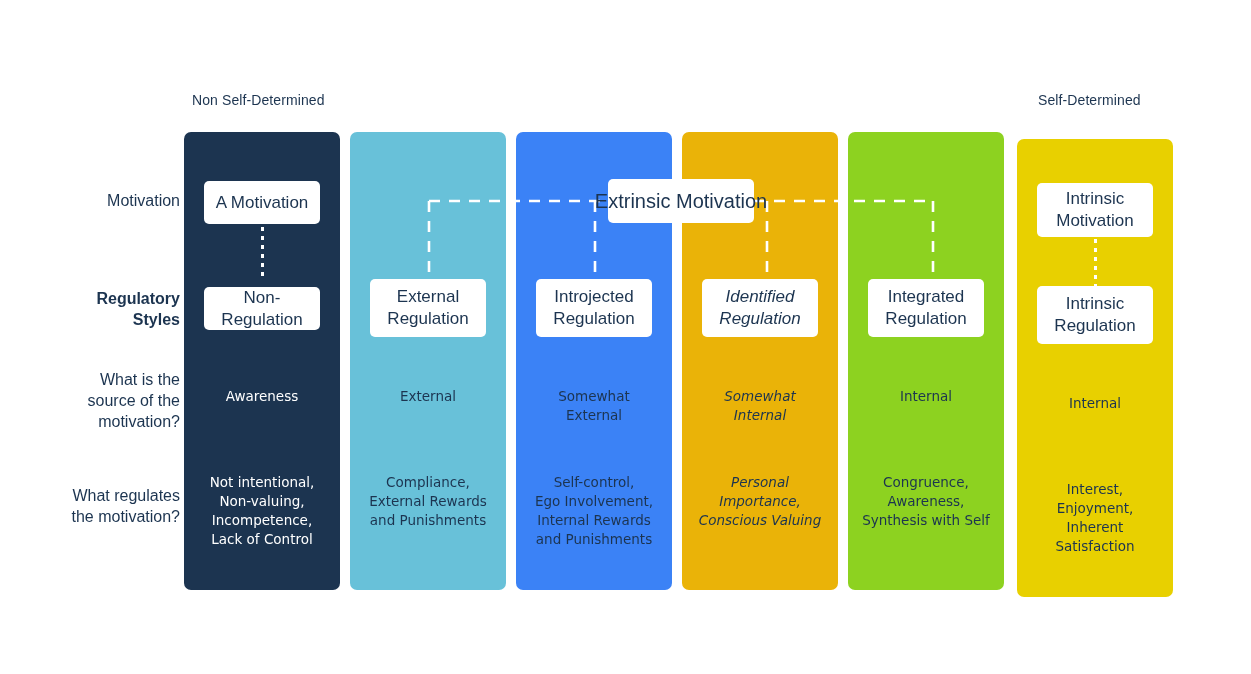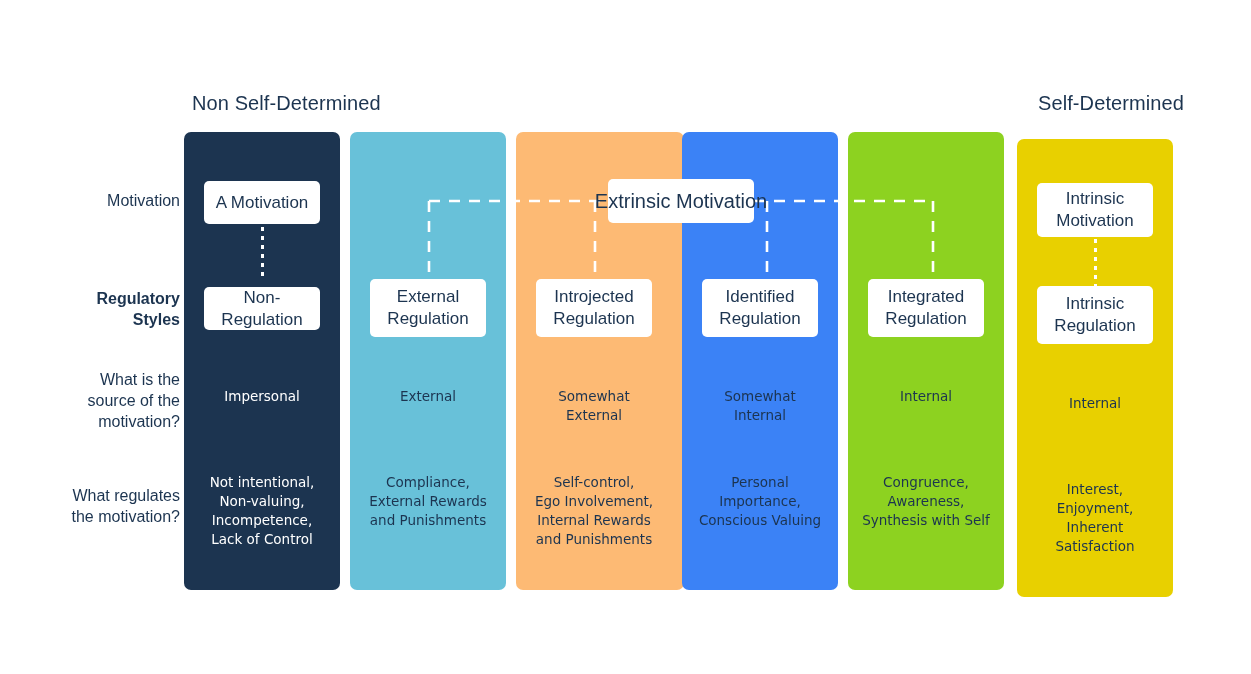--- a/index.html
+++ b/index.html
@@ -10,21 +10,21 @@
     color:#1c3450;
     overflow:hidden;
     position:relative;
   }
   #stage{position:absolute;left:0;top:0;width:1251px;height:674px;}
 
   
   .axis-label{
     position:absolute;
     font-family:"Liberation Sans", sans-serif;
-    font-size:20px;
+    font-size:14px;
     color:#1c3450;
     letter-spacing:.1px;
     white-space:nowrap;
   }
   #axis-left{left:192px;top:92px;}
   #axis-right{left:1038px;top:92px;}
 
   
   .row-label{
     position:absolute;
@@ -126,48 +126,48 @@
 motivation?</div>
   <div class="row-label" id="row-label-regulates">What regulates
 the motivation?</div>
 
   <div id="columns">
 
     <div class="column c0" style="background: rgb(28, 52, 80);">
       <div class="card motivation">A Motivation</div>
       <div class="dotted-connector"></div>
       <div class="card regulatory one-line">Non-Regulation</div>
-      <div class="cell source">Impersonal</div>
+      <div class="cell source">Awareness</div>
       <div class="cell regulates">Not intentional,
 Non-valuing,
 Incompetence,
 Lack of Control</div>
     </div>
 
     <div class="column c1" style="background: rgb(104, 193, 217);">
       <div class="card regulatory">External
 Regulation</div>
       <div class="cell source">External</div>
       <div class="cell regulates">Compliance,
 External Rewards
 and Punishments</div>
     </div>
 
-    <div class="column c2" style="background: #fdba74; padding-left: 12px;">
+    <div class="column c2" style="background: #3b82f6;">
       <div class="card regulatory">Introjected
 Regulation</div>
       <div class="cell source">Somewhat
 External</div>
       <div class="cell regulates">Self-control,
 Ego Involvement,
 Internal Rewards
 and Punishments</div>
     </div>
 
-    <div class="column c3" style="background: #3b82f6;">
+    <div class="column c3" style="background: #eab308; font-style: italic;">
       <div class="card regulatory">Identified
 Regulation</div>
       <div class="cell source">Somewhat
 Internal</div>
       <div class="cell regulates">Personal
 Importance,
 Conscious Valuing</div>
     </div>
 
     <div class="column c4" style="background: rgb(141, 210, 32);">

